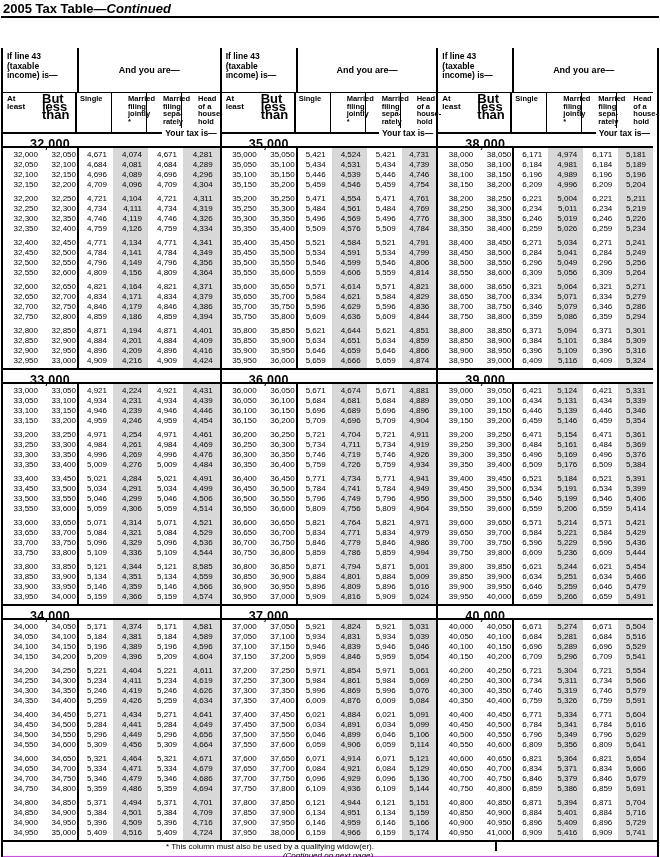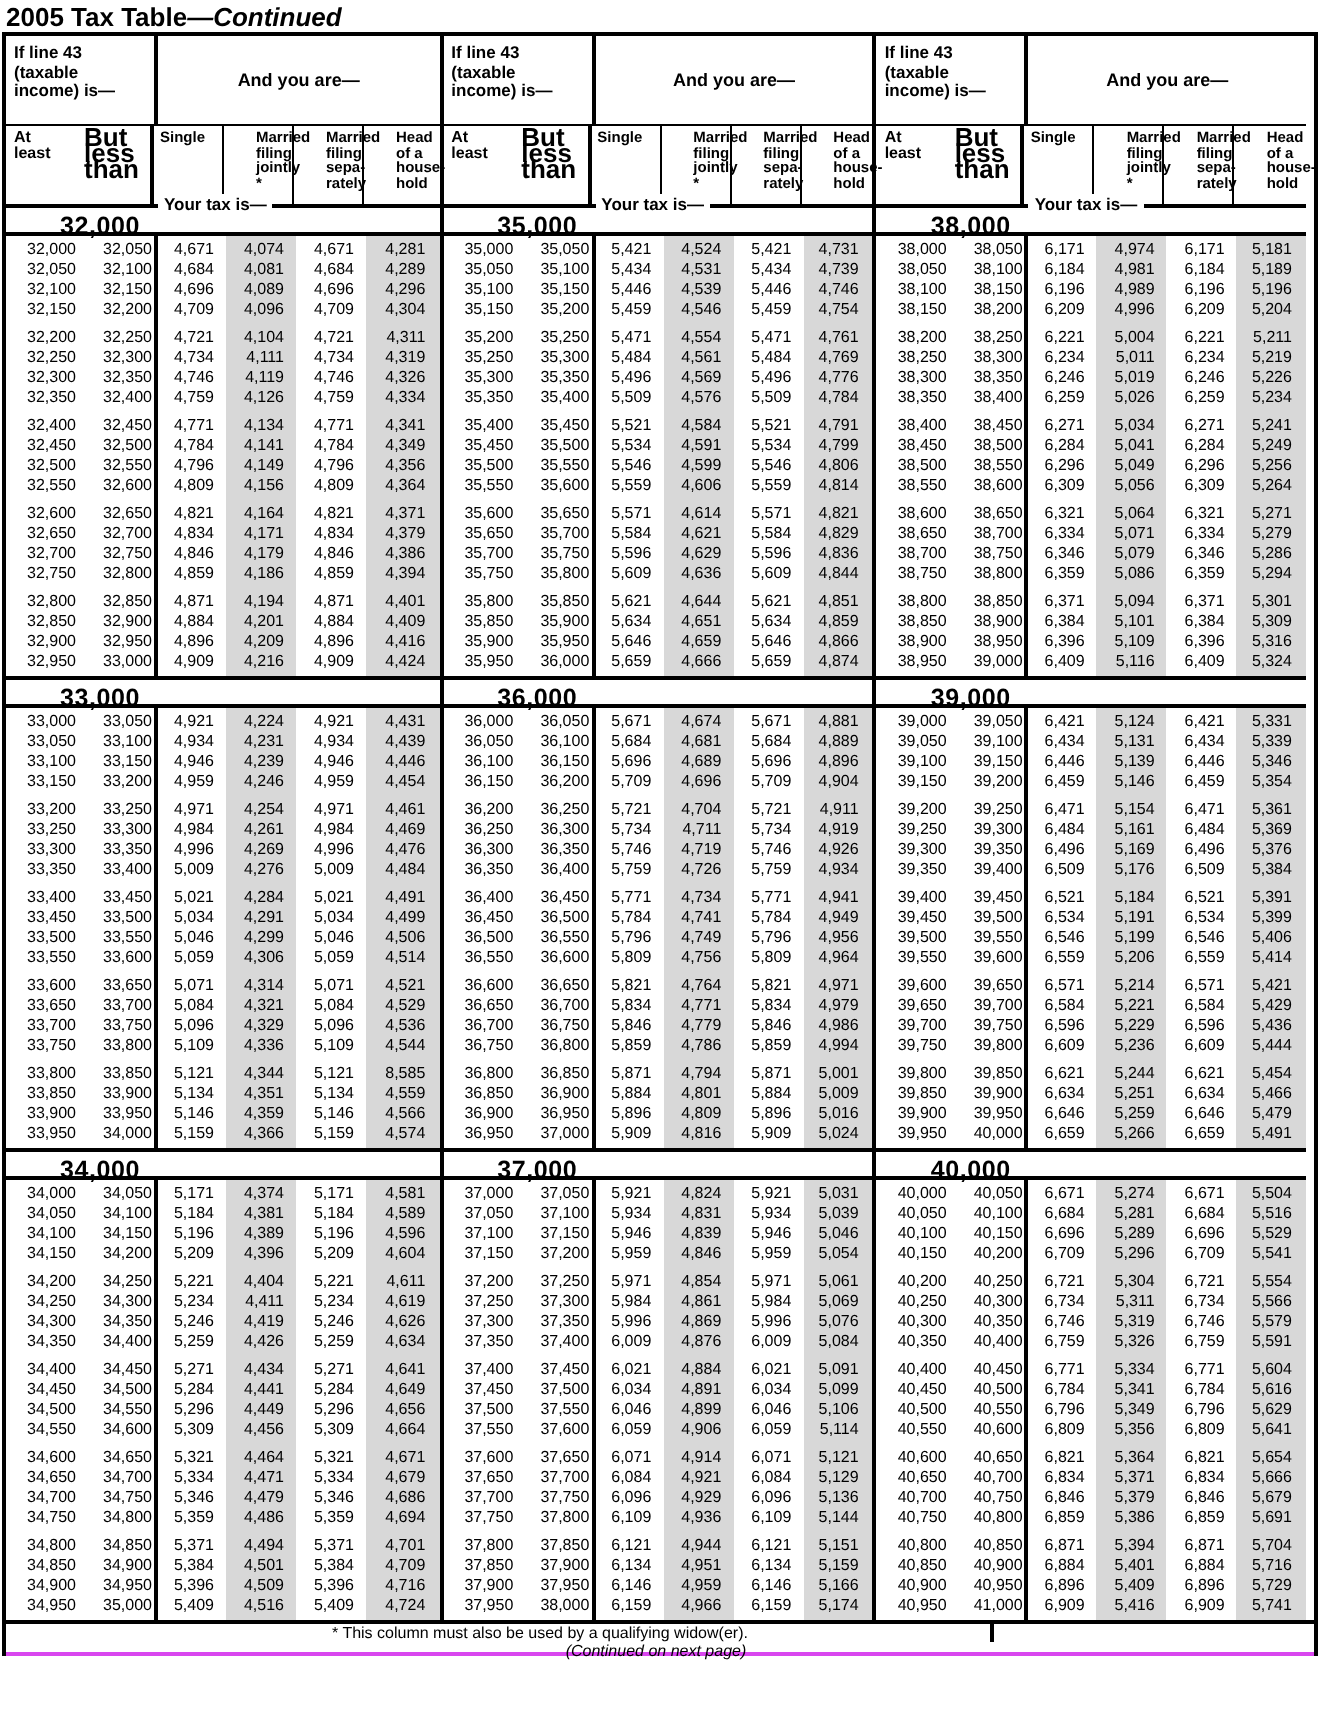--- a/index.html
+++ b/index.html
@@ -5,37 +5,37 @@
   * { box-sizing: border-box; margin: 0; padding: 0; }
   html,body { background:#e8e8e8; }
   .page {
     width: 660px; height: 857px; background: #fff; color:#000;
     font-family: "Liberation Sans", "DejaVu Sans", sans-serif;
     padding: 1px 1px 0 1px; position: relative; overflow: hidden;
   }
   .titlebar { height: 17px; border-bottom: 2px solid #000; padding-left: 2px; line-height: 15px; font-size: 13px; }
   .t-bold { font-weight: bold; }
   .t-cont { font-weight: bold; font-style: italic; margin-top: 20px; }
-  .tablebox { width: 658px; border-left: 2px solid #000; border-right: 2px solid #000; }
+  .tablebox { width: 658px; border-left: 2px solid #000; border-right: 2px solid #000; margin-top: 30px; }
   .panels { display: flex; }
   .panel { width: 216.66px; }
   .panel + .panel { border-left: 2px solid #000; }
 
   
   .hdr-r1 { height: 45px; border-bottom: 1px solid #000; display: flex; }
   .hdr-income { width: 76px; border-right: 2px solid #000; font-weight: bold; font-size: 8.5px; line-height: 9.5px; padding: 4px 0 0 4px; white-space: pre-line; }
   .hdr-and { flex: 1; text-align: center; font-weight: bold; font-size: 9px; padding-top: 17px; }
   .hdr-r2 { height: 39px; display: flex; position: relative; }
   .cell-at { width: 37px; font-weight: bold; font-size: 8px; line-height: 8px; padding: 2px 0 0 4px; white-space: pre-line; }
   .cell-bt { width: 37px; border-right: 2px solid #000; font-weight: bold; font-size: 13px; line-height: 8px; padding: 2px 0 0 2px; white-space: pre-line; }
   .cell-tax { width: 34px; font-weight: bold; font-size: 7.5px; line-height: 7.5px; padding: 2px 0 0 3px; white-space: pre-line; }
   .tax1, .tax2 { width: 35px; }
   .tax3 { flex: 1; }
   .tax1, .tax2, .tax3 { border-left: 1px solid #000; padding-left: 16px; }
-  .your-tax { position: absolute; left: 76px; right: 0; bottom: 0; height: 10px; text-align: left; }
+  .your-tax { position: absolute; left: 76px; right: 0; bottom: 0; height: 10px; text-align: right; }
   .ytx { background: #fff; padding: 0 3px; font-weight: bold; font-size: 8.5px; line-height: 10px; }
 
   
   .band { height: 16px; border-top: 2px solid #000; border-bottom: 2px solid #000; background: #fff; }
   .band-label { font-weight: bold; font-size: 12.5px; line-height: 15px; padding-left: 27px; letter-spacing: 0.3px; }
 
   
   .rows { position: relative; padding: 2px 0;
     background: linear-gradient(90deg,
       transparent 0, transparent 110px,

